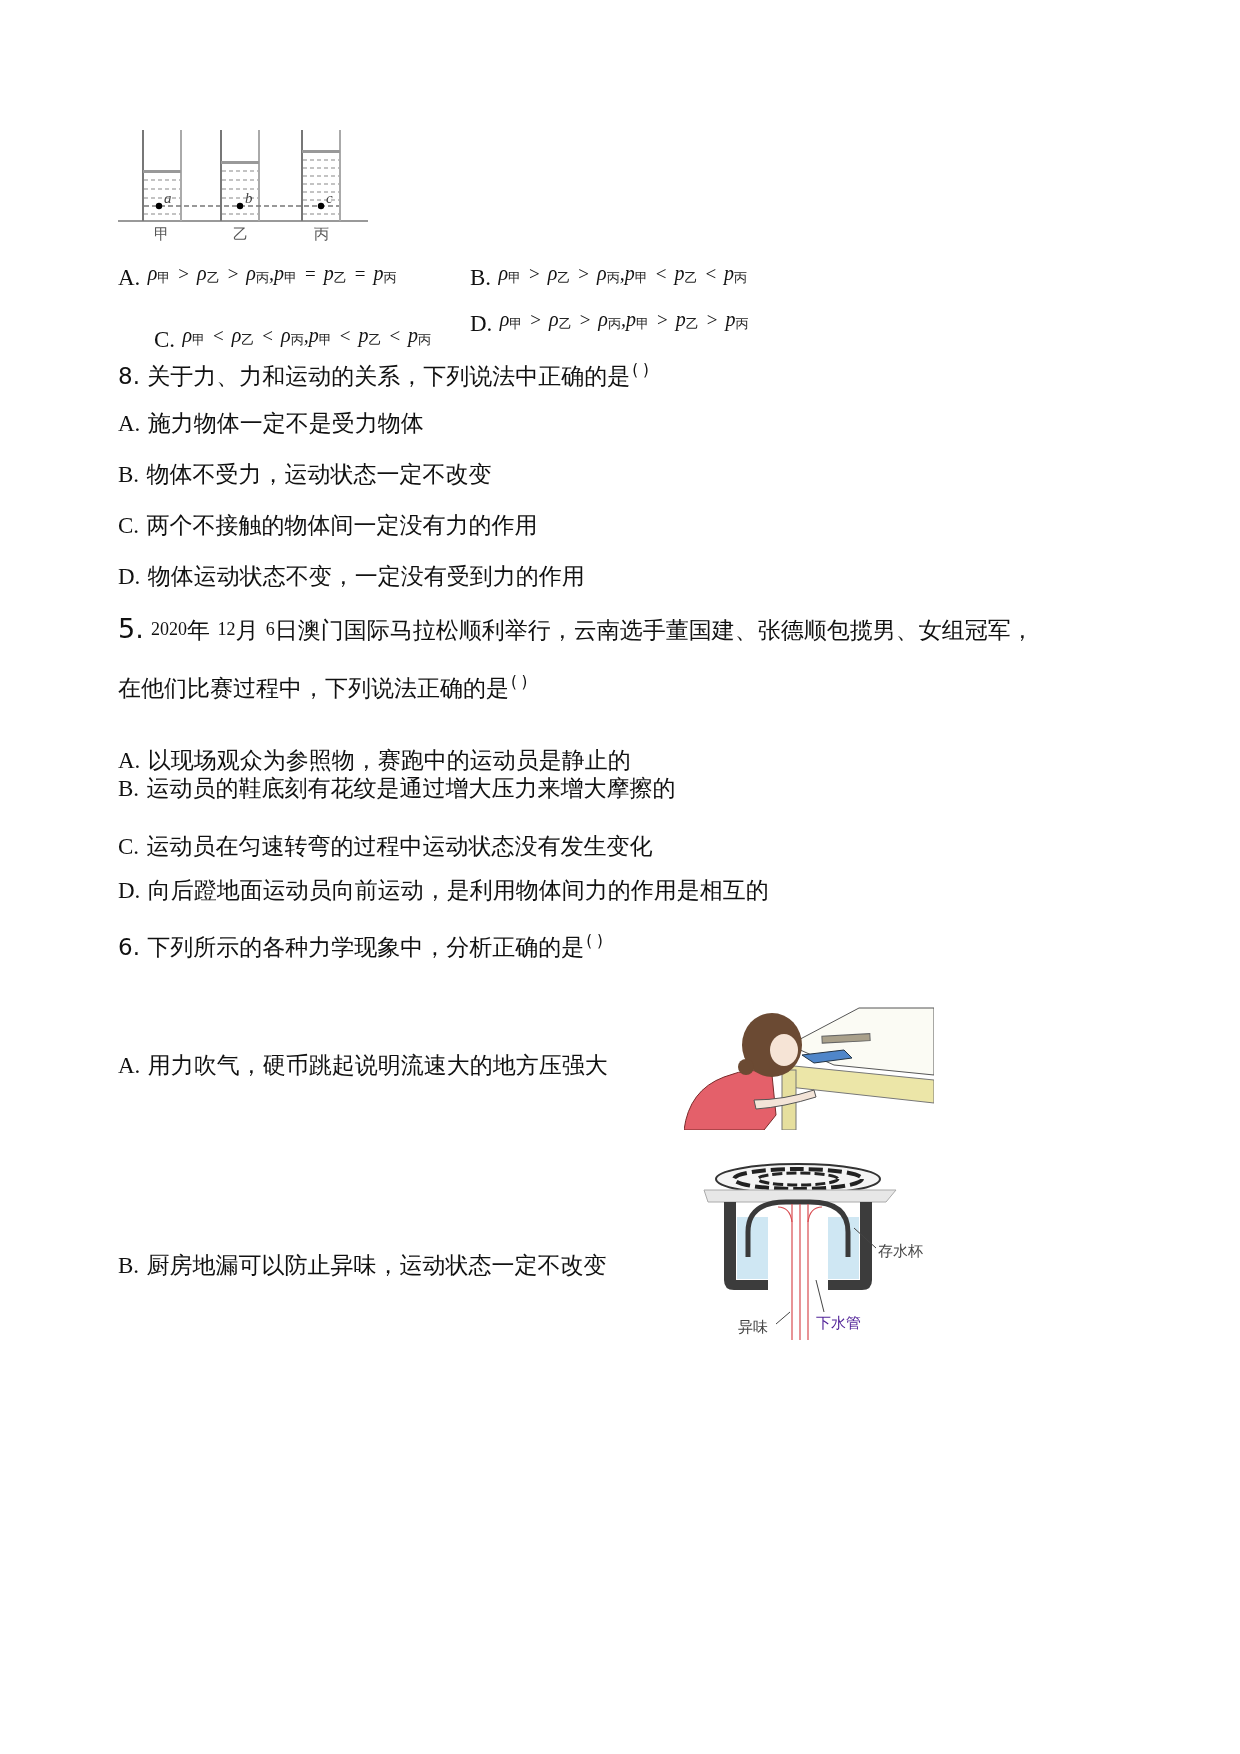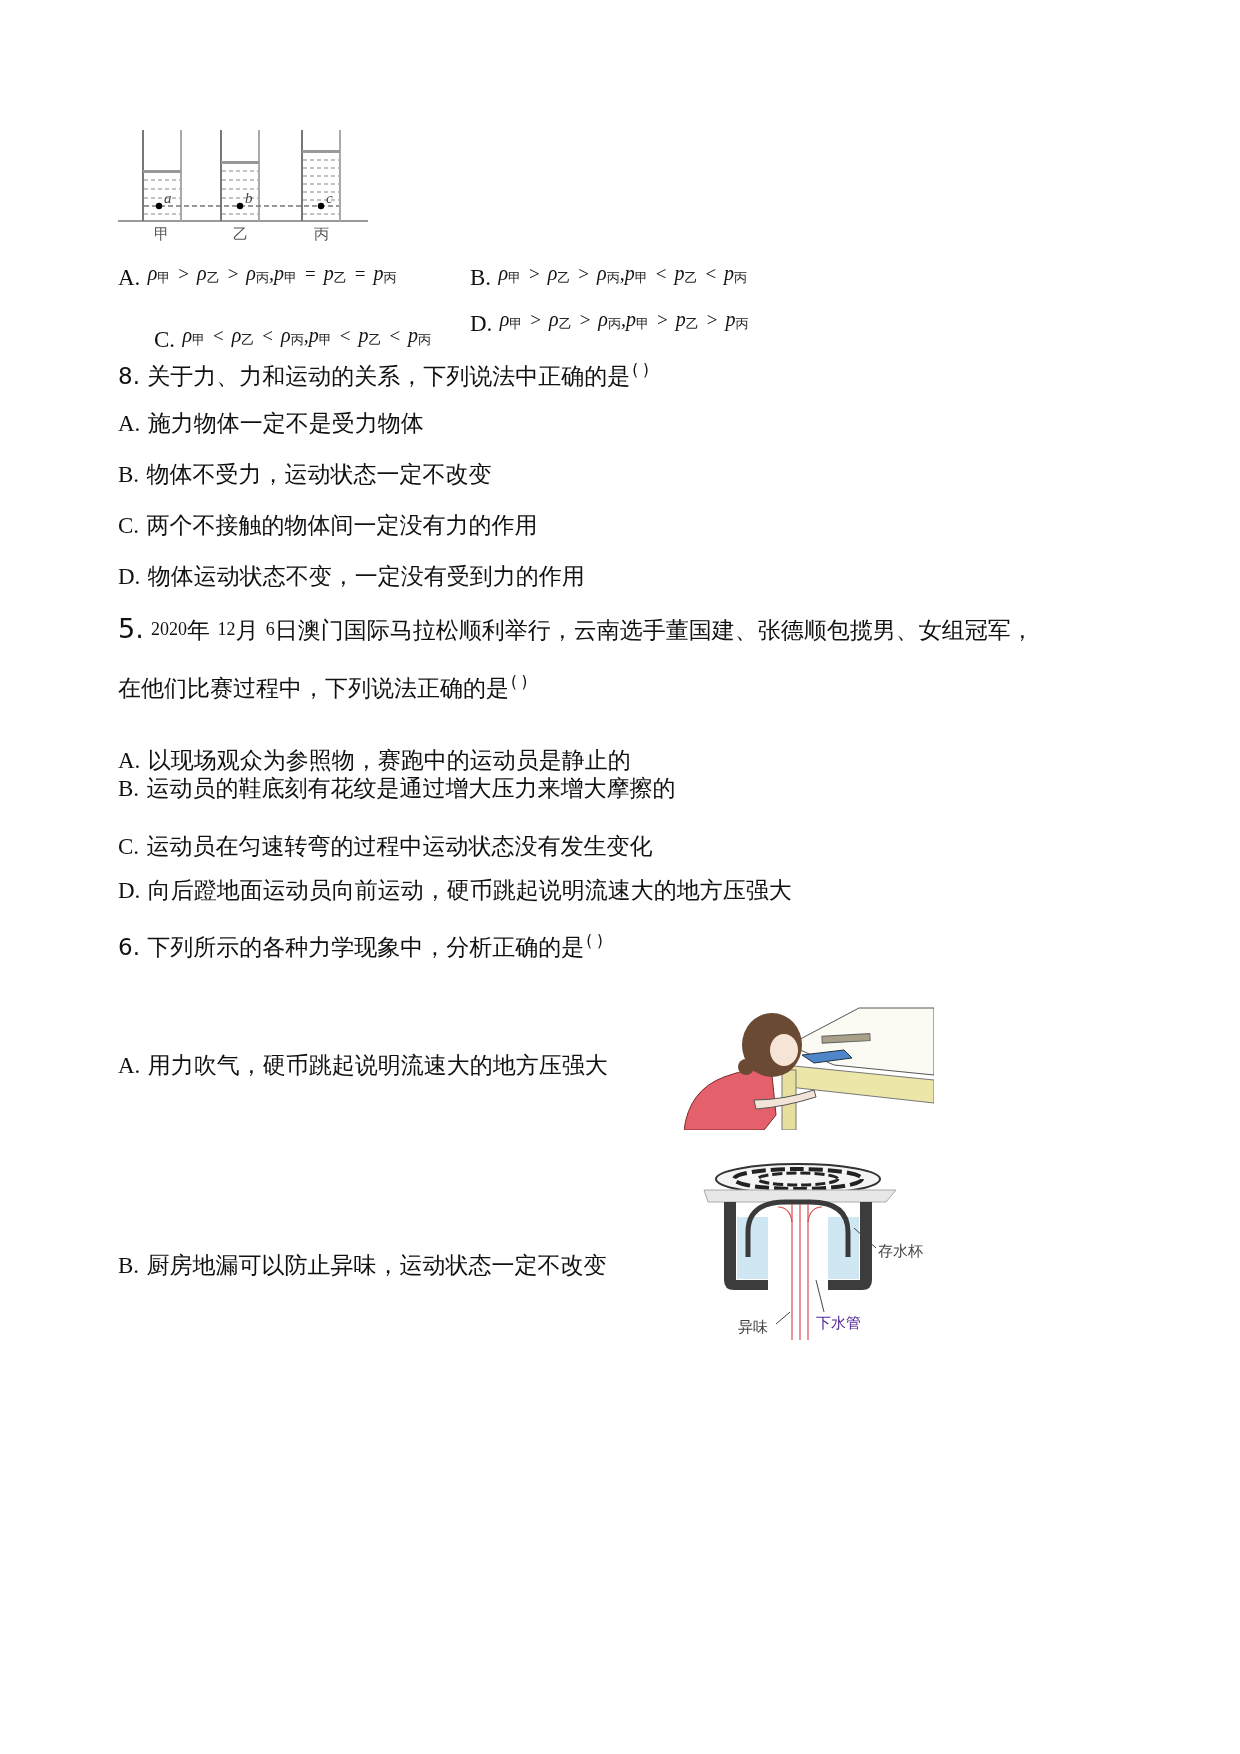--- a/index.html
+++ b/index.html
@@ -125,21 +125,21 @@
 <div class="line" style="top:722px;margin-top:23px;">
   <span class="lbl">A.</span> <span>以现场观众为参照物，赛跑中的运动员是静止的</span>
 </div>
 <div class="line" style="top:773px;">
   <span class="lbl">B.</span> <span>运动员的鞋底刻有花纹是通过增大压力来增大摩擦的</span>
 </div>
 <div class="line" style="top:824px;margin-top:7px;">
   <span class="lbl">C.</span> <span>运动员在匀速转弯的过程中运动状态没有发生变化</span>
 </div>
 <div class="line" style="top:875px;">
-  <span class="lbl">D.</span> <span>向后蹬地面运动员向前运动，硬币跳起说明流速大的地方压强大</span>
+  <span class="lbl">D.</span> <span>向后蹬地面运动员向前运动，是利用物体间力的作用是相互的</span>
 </div>
 
 <div class="line" style="top:926px;">
   <span>6. 下列所示的各种力学现象中，分析正确的是</span><span class="paren">(   )</span>
 </div>
 <div class="line" style="top:1050px;">
   <span class="lbl">A.</span> <span>用力吹气，硬币跳起说明流速大的地方压强大</span>
 </div>
 
 <div class="abs" style="left:684px; top:1005px; width:250px; height:125px;">

